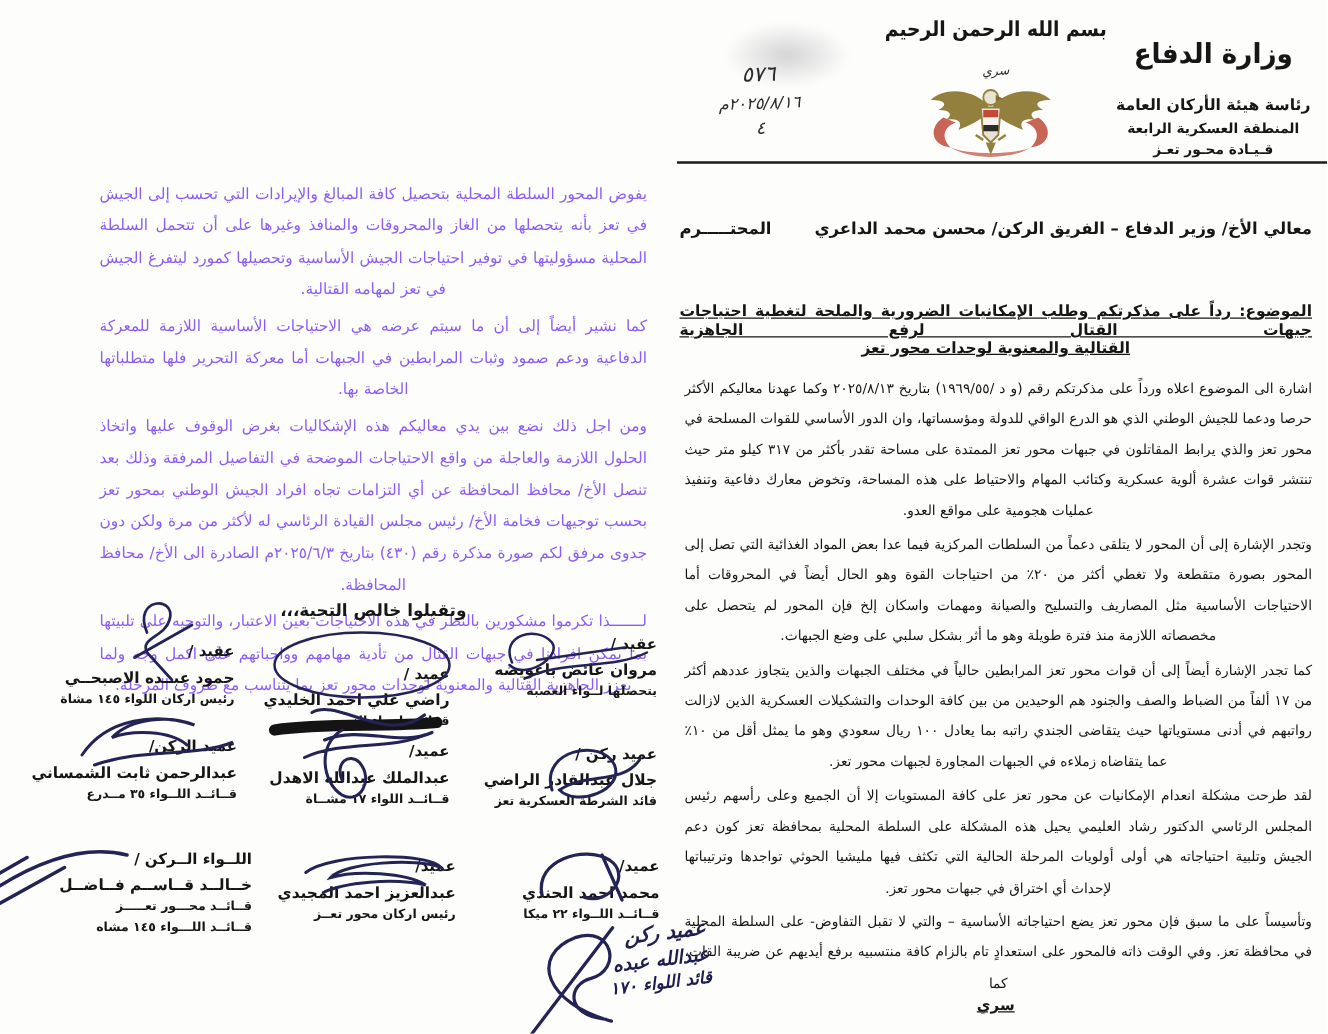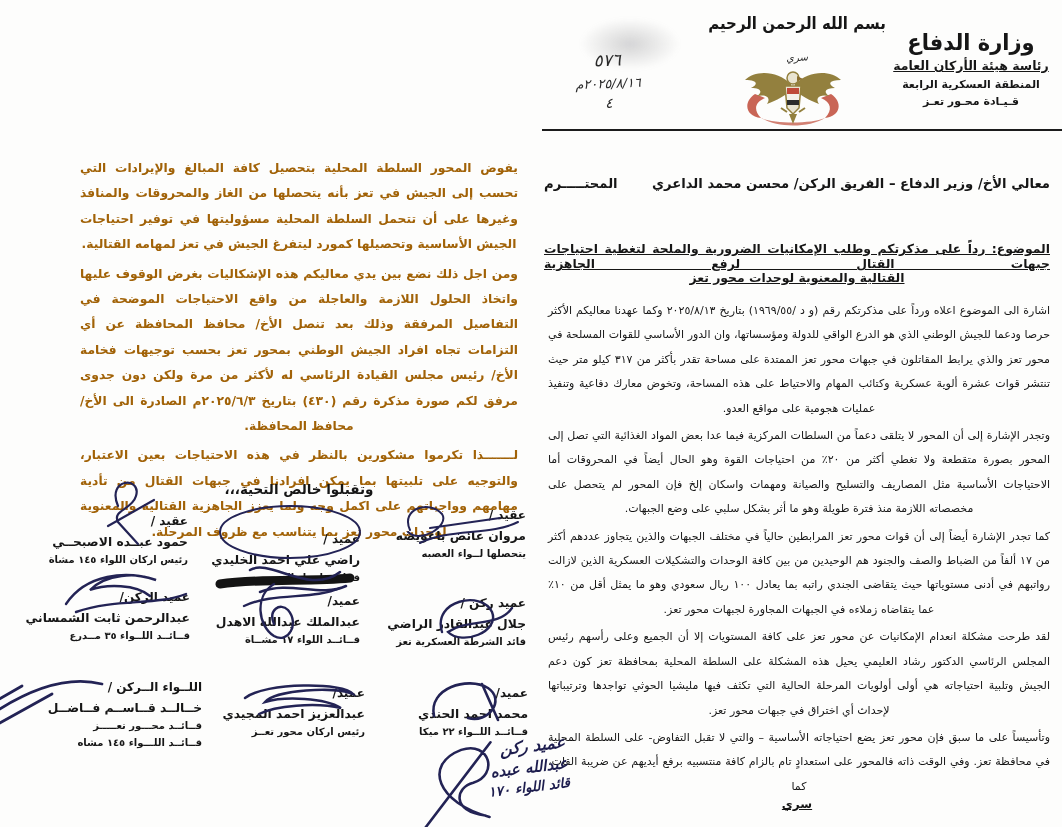--- a/index.html
+++ b/index.html
@@ -5,21 +5,21 @@
   html,body{margin:0;padding:0;background:#fff;}
   .canvas{position:relative;width:1062px;height:827px;background:#fdfdfc;overflow:hidden;
           font-family:"DejaVu Sans",sans-serif;color:#161616;direction:rtl;}
   .page{position:absolute;top:0;height:827px;}
   .page-right{left:532px;width:530px;}
   .page-left{left:0;width:532px;}
   .abs{position:absolute;}
   
   .ministry{right:6px;top:30px;width:170px;text-align:center;line-height:1.25;}
   .ministry .l1{font-size:21px;font-weight:bold;transform:scaleY(1.05);letter-spacing:-1px;}
-  .ministry .l2{font-size:12.5px;font-weight:bold;margin-top:2px;letter-spacing:-0.5px;text-decoration:underline;}
+  .ministry .l2{font-size:12.5px;font-weight:bold;margin-top:20px;letter-spacing:-0.5px;}
   .ministry .l3{font-size:11px;font-weight:bold;margin-top:4px;}
   .ministry .l4{font-size:11px;font-weight:bold;margin-top:3px;}
   .bismillah{left:150px;top:14px;width:230px;text-align:center;font-size:15px;font-weight:bold;
              transform:scaleY(1.1);letter-spacing:-1px;}
   .secret-top{left:150px;top:52px;width:230px;text-align:center;font-size:10px;color:#2a2a2a;
               transform:rotate(-3deg);font-style:italic;}
   .refs{left:16px;top:48px;width:120px;text-align:center;color:#2b2b2b;transform:rotate(-2deg);
         font-style:italic;line-height:1.5;}
   .refs .n1{font-size:17px;letter-spacing:4px;}
   .refs .n2{font-size:13px;}
@@ -34,21 +34,21 @@
   .greeting{top:209px;left:12px;right:12px;text-align:center;font-size:12.4px;font-weight:bold;}
   .subject1{top:241px;left:12px;right:12px;font-size:12.4px;font-weight:bold;text-decoration:underline;
             text-align:justify;text-align-last:justify;}
   .subject2{top:270px;left:12px;right:12px;text-align:center;font-size:12.4px;font-weight:bold;
             text-decoration:underline;}
   .body1{top:299px;left:16px;right:12px;}
   .body1 p{margin:0 0 3px 0;font-size:11px;line-height:24.4px;text-align:justify;text-align-last:center;}
   .footer-mark{top:797px;left:0;right:0;text-align:center;font-size:12px;font-weight:bold;
                text-decoration:underline;}
   
-  .body2{top:156px;left:80px;right:14px;color:#a16207;font-weight:bold;}
+  .body2{top:143px;left:80px;right:14px;color:#8b5cf6;}
   .body2 p{margin:0 0 4px 0;font-size:12.3px;line-height:25.4px;text-align:justify;text-align-last:center;}
   .closing{top:481px;left:80px;right:14px;text-align:center;font-size:13.5px;font-weight:bold;}
   .sig{position:absolute;text-align:right;line-height:1.65;}
   .sig .rank{font-size:12px;font-weight:bold;}
   .sig .name{font-size:12.3px;font-weight:bold;white-space:nowrap;}
   .sig .title{font-size:10px;font-weight:bold;white-space:nowrap;}
   .sig svg{position:absolute;pointer-events:none;}
   .ink{stroke:#232355;fill:none;stroke-linecap:round;}
   .ink-black{stroke:#141414;fill:none;stroke-linecap:round;}
   .hand-note{left:388px;top:742px;width:180px;transform:rotate(-7deg);color:#1d1d4e;
@@ -125,20 +125,21 @@
       <p>وتأسيساً على ما سبق فإن محور تعز يضع احتياجاته الأساسية – والتي لا تقبل التفاوض- على السلطة المحلية في محافظة تعز. وفي الوقت ذاته فالمحور على استعدادٍ تام بالزام كافة منتسبيه برفع أيديهم عن ضريبة القات، كما</p>
     </div>
 
     <div class="abs footer-mark">سري</div>
   </section>
 
   <section class="page page-left">
 
     <div class="abs body2">
       <p>يفوض المحور السلطة المحلية بتحصيل كافة المبالغ والإيرادات التي تحسب إلى الجيش في تعز بأنه يتحصلها من الغاز والمحروقات والمنافذ وغيرها على أن تتحمل السلطة المحلية مسؤوليتها في توفير احتياجات الجيش الأساسية وتحصيلها كمورد ليتفرغ الجيش في تعز لمهامه القتالية.</p>
+      <p>كما نشير أيضاً إلى أن ما سيتم عرضه هي الاحتياجات الأساسية اللازمة للمعركة الدفاعية ودعم صمود وثبات المرابطين في الجبهات أما معركة التحرير فلها متطلباتها الخاصة بها.</p>
       <p>ومن اجل ذلك نضع بين يدي معاليكم هذه الإشكاليات بغرض الوقوف عليها واتخاذ الحلول اللازمة والعاجلة من واقع الاحتياجات الموضحة في التفاصيل المرفقة وذلك بعد تنصل الأخ/ محافظ المحافظة عن أي التزامات تجاه افراد الجيش الوطني بمحور تعز بحسب توجيهات فخامة الأخ/ رئيس مجلس القيادة الرئاسي له لأكثر من مرة ولكن دون جدوى مرفق لكم صورة مذكرة رقم (٤٣٠) بتاريخ ٢٠٢٥/٦/٣م الصادرة الى الأخ/ محافظ المحافظة.</p>
       <p>لـــــــذا تكرموا مشكورين بالنظر في هذه الاحتياجات بعين الاعتبار، والتوجيه على تلبيتها بما يمكن افرادنا في جبهات القتال من تأدية مهامهم وواجباتهم على اكمل وجه ولما يعزز الجاهزية القتالية والمعنوية لوحدات محور تعز بما يتناسب مع ظروف المرحلة.</p>
     </div>
 
     <div class="abs closing">وتقبلوا خالص التحية،،،</div>
 
     <div class="sig" style="left:368px;top:506px;width:158px;">
       <svg width="150" height="70" style="right:-14px;top:-18px;">
         <path class="ink" stroke-width="2" d="M20 42 C10 20 40 12 52 26 C60 38 30 56 18 44 M40 40 L110 30"></path>
         <path class="ink" stroke-width="2" d="M30 55 C60 40 100 48 128 34"></path>

